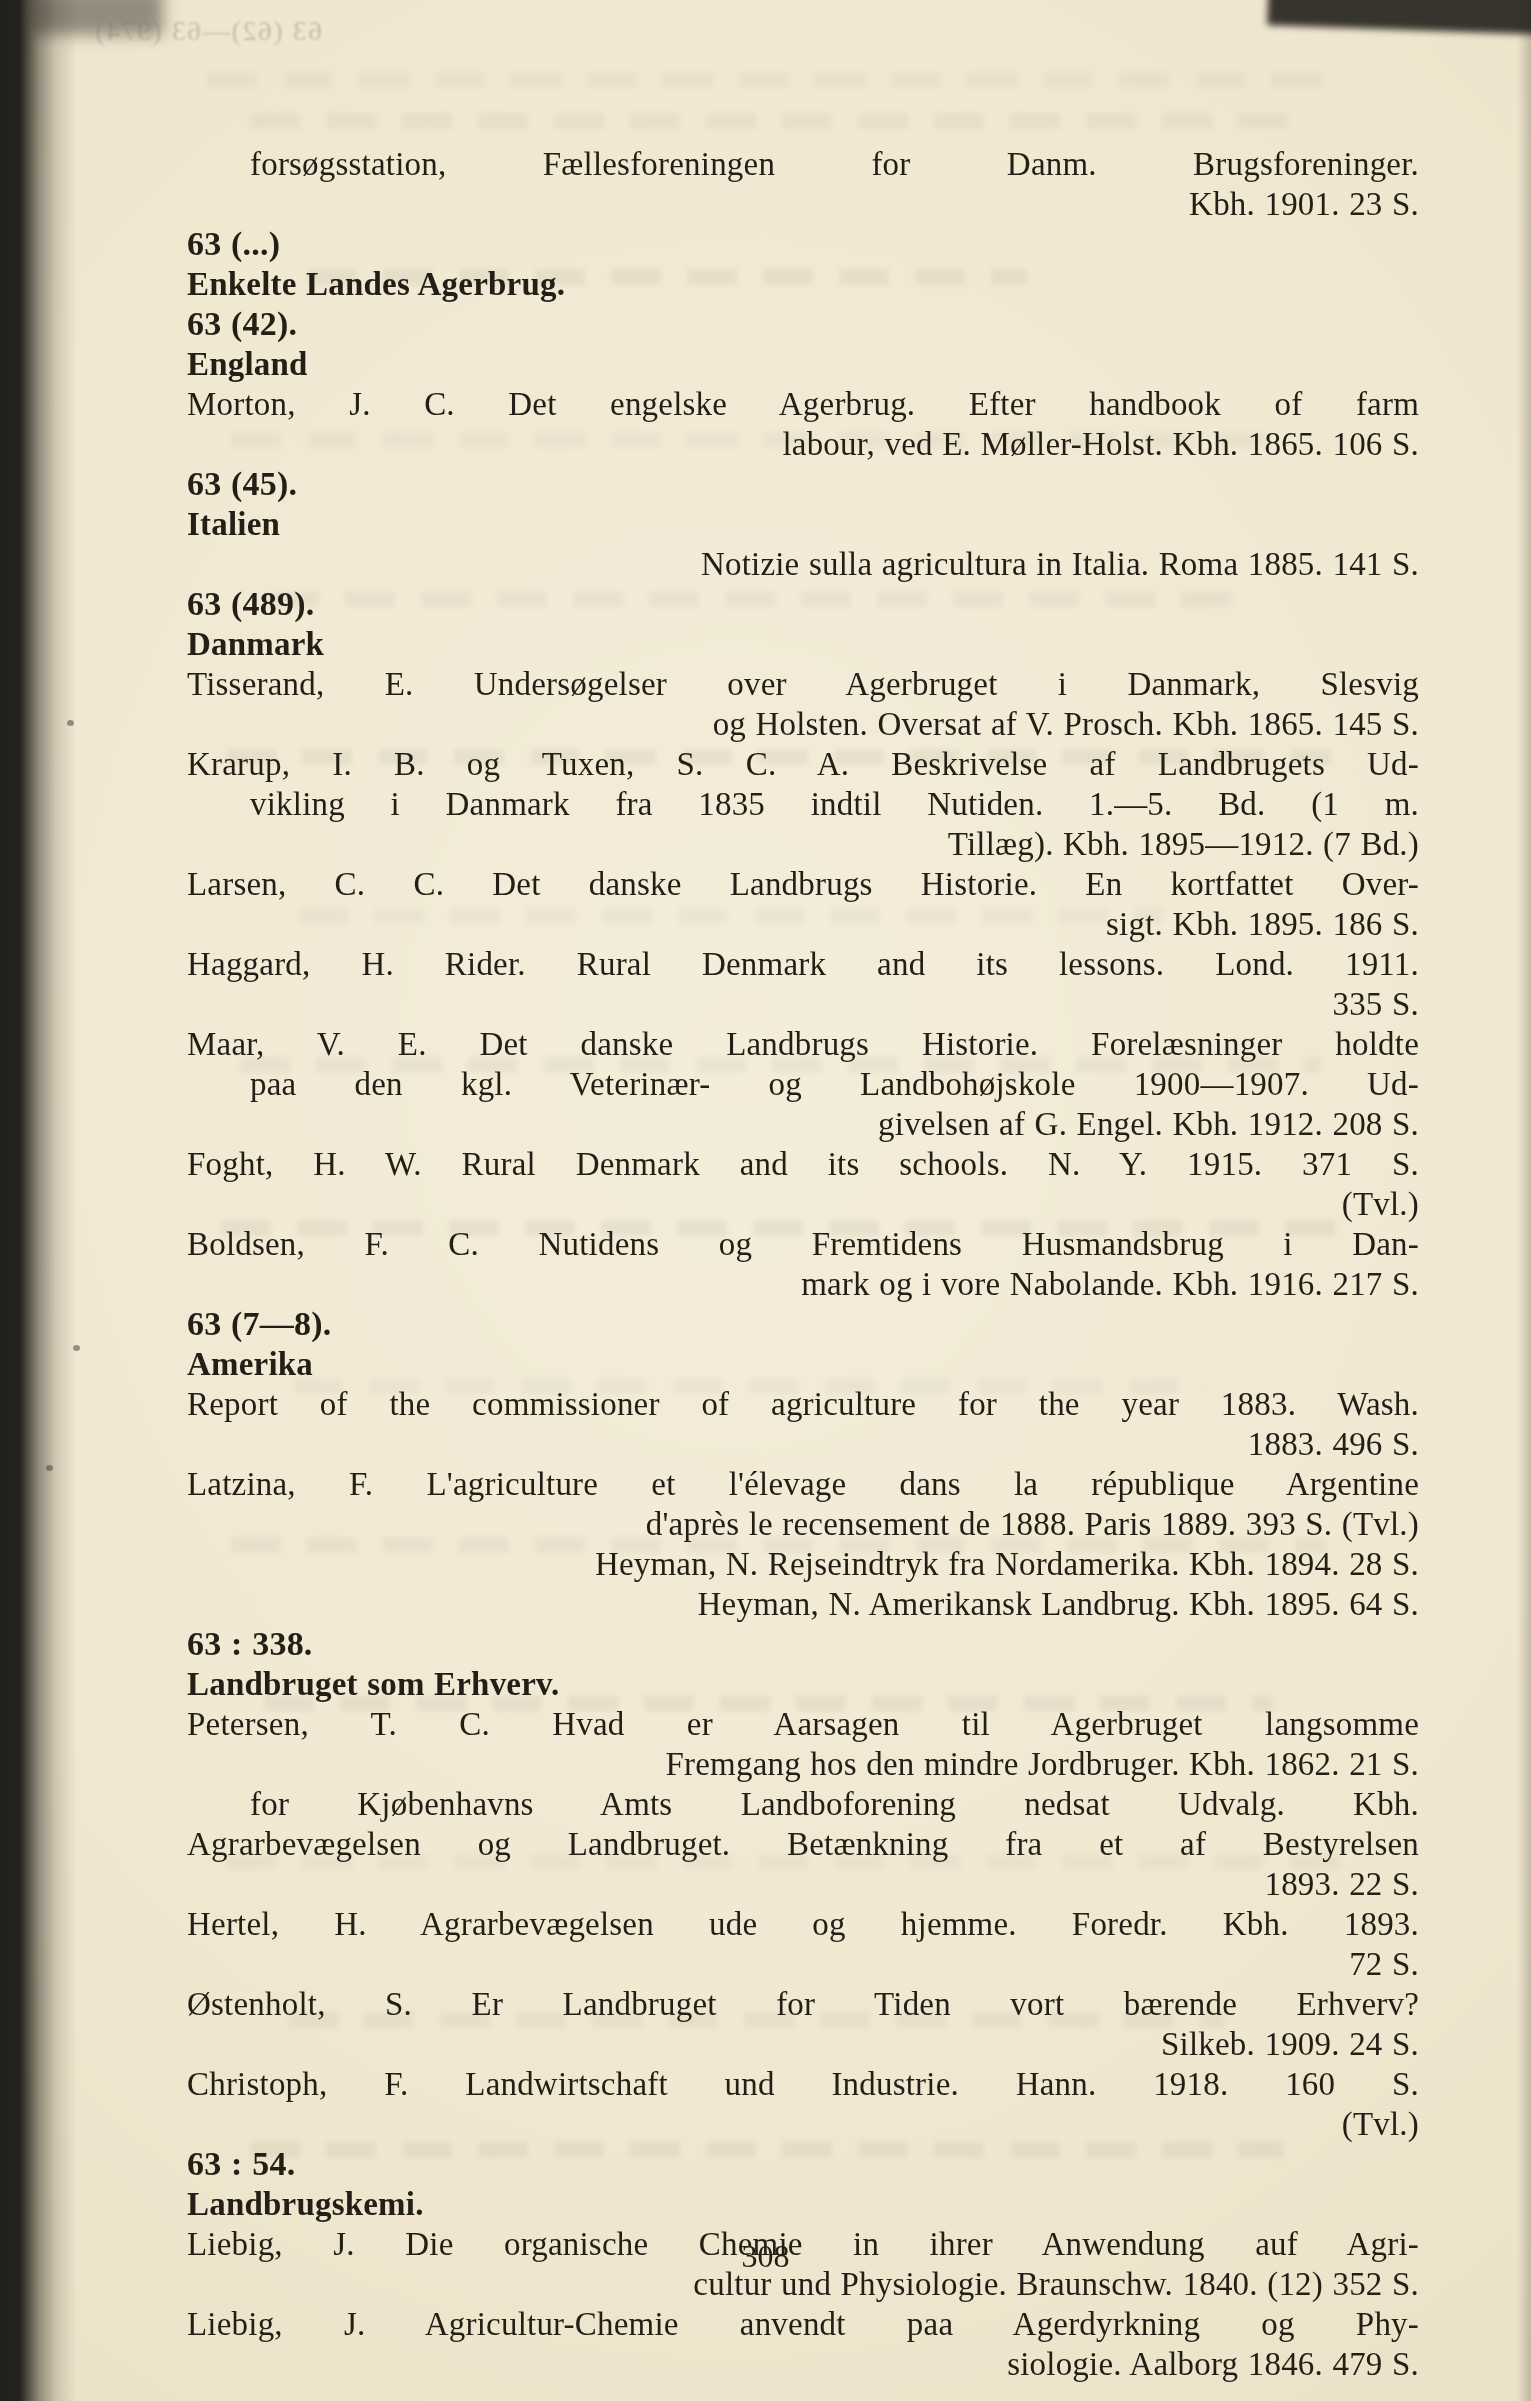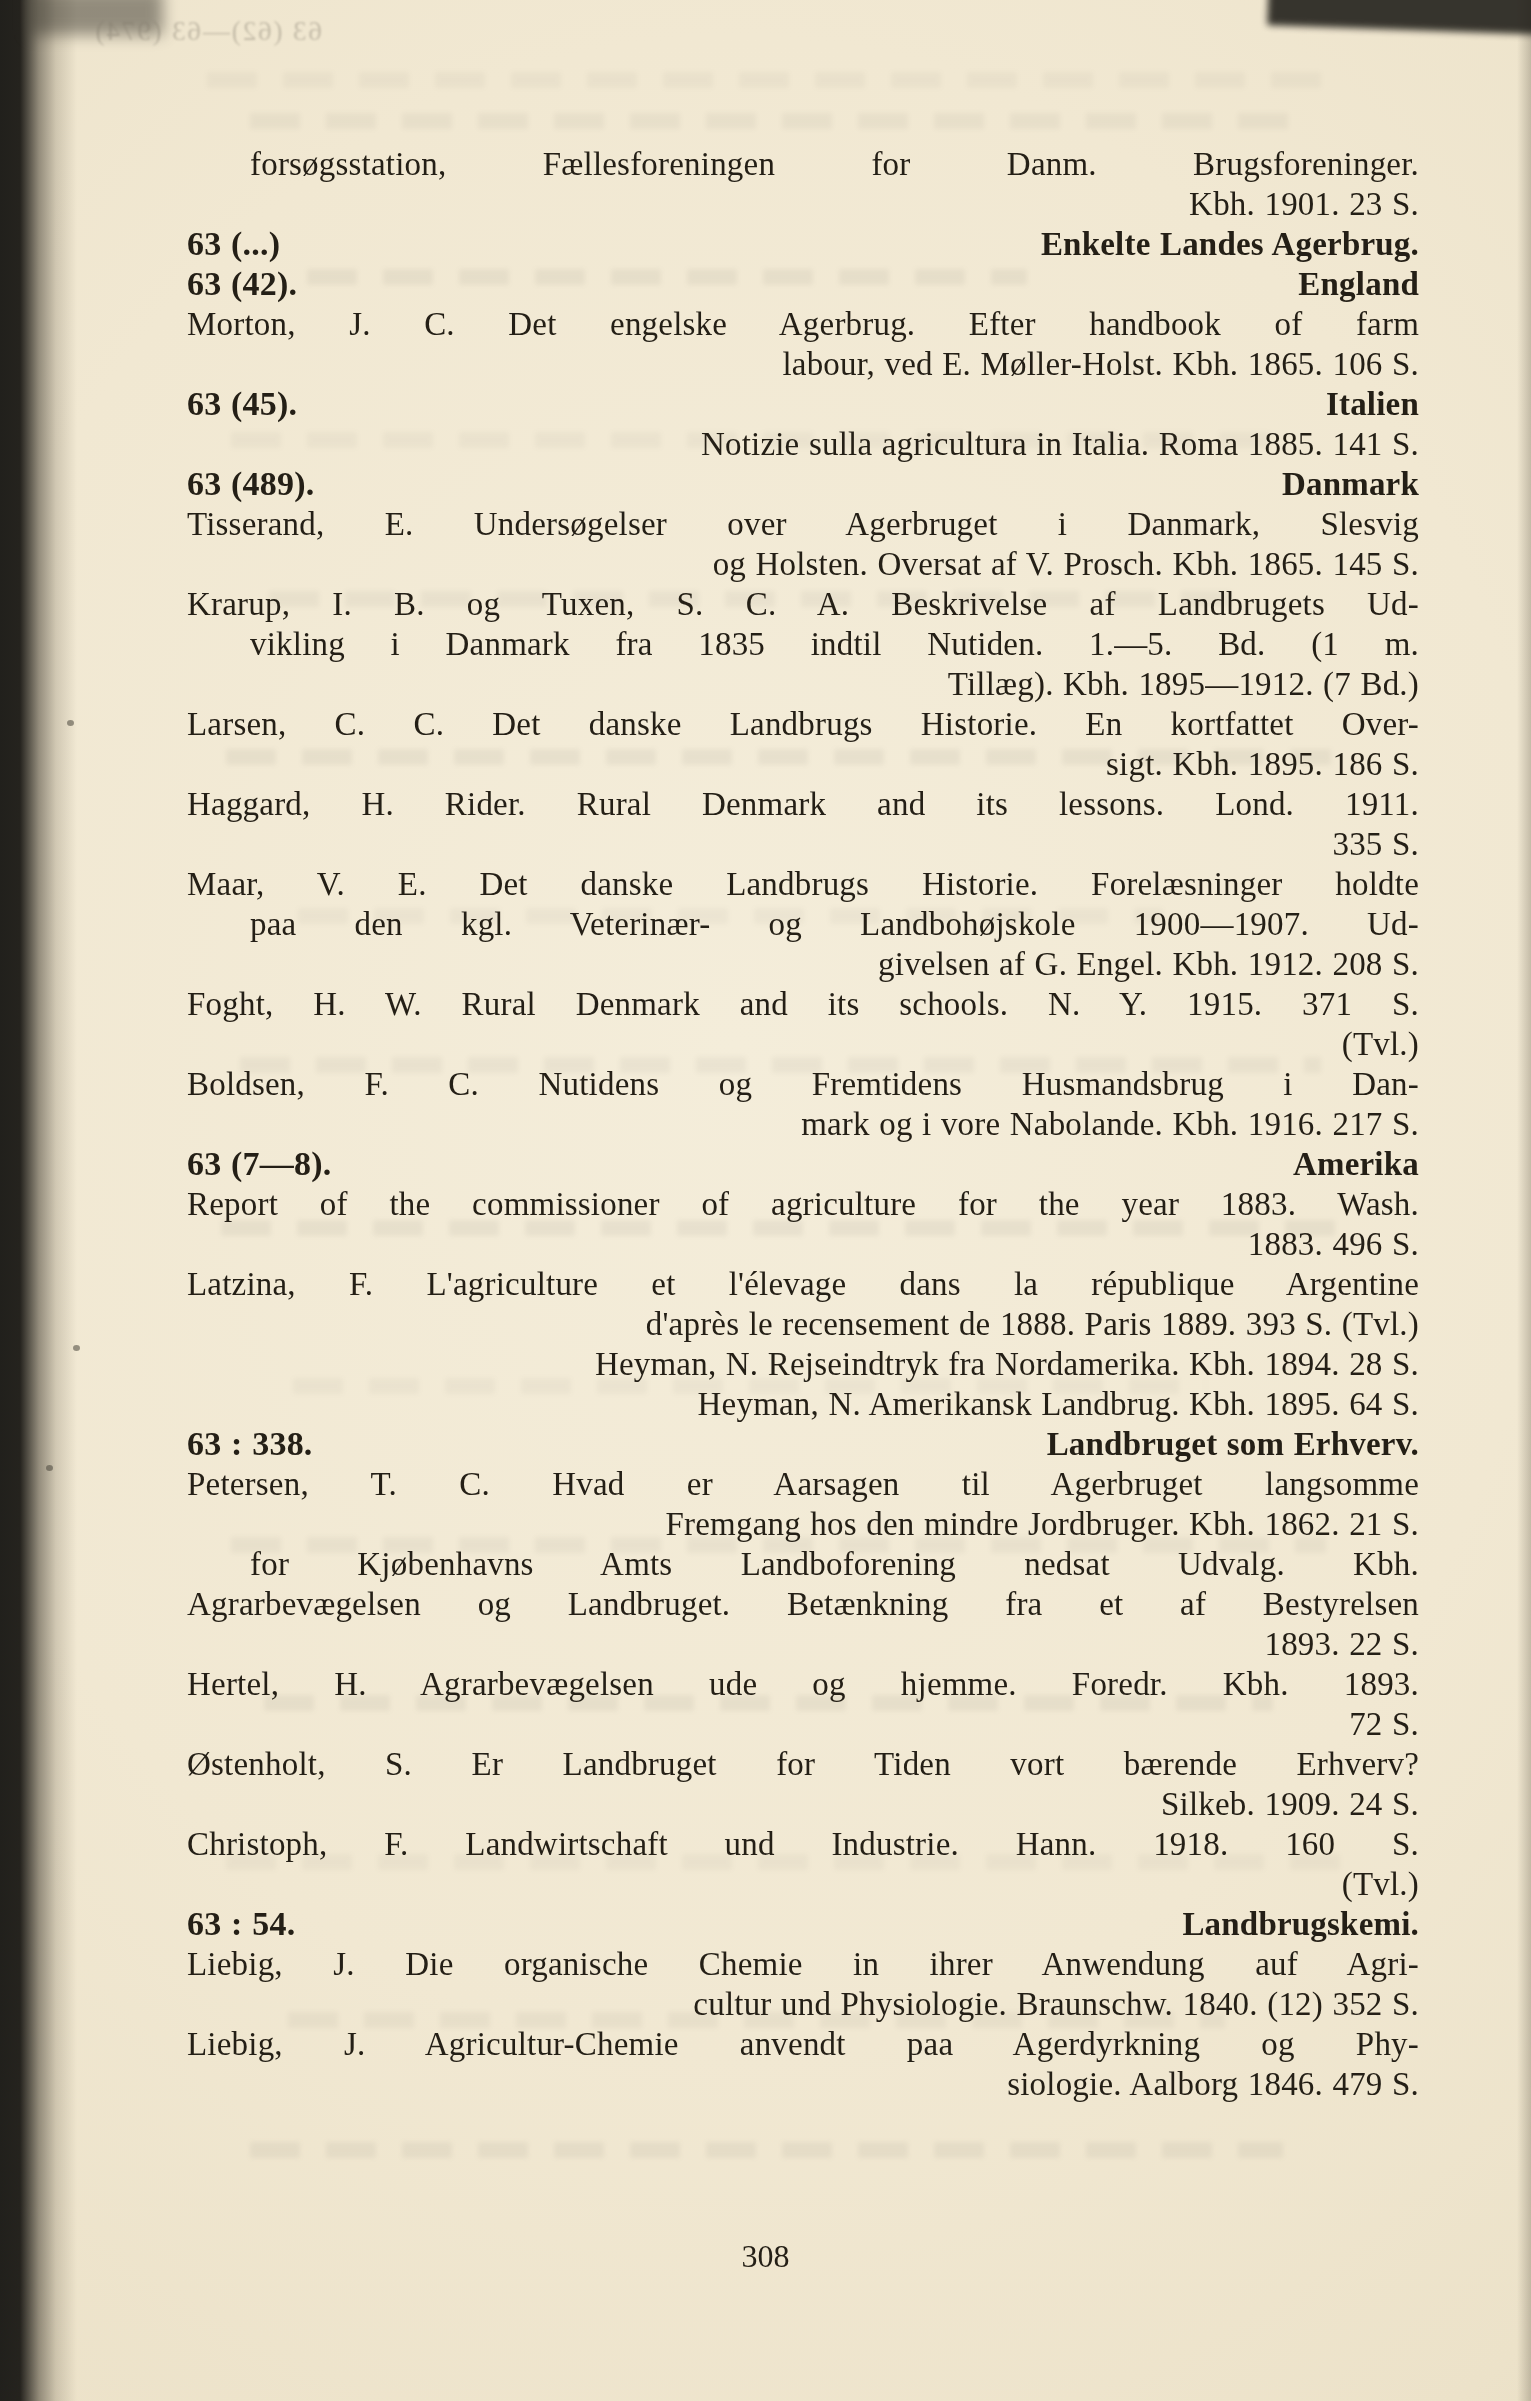--- a/index.html
+++ b/index.html
@@ -67,20 +67,21 @@
     letter-spacing: 0.2px;
     word-spacing: 1px;
   }
   .line { text-align: right; }
   .line.fill { text-align: justify; text-align-last: justify; }
   .line.ind { padding-left: 63px; }
   .bold { font-weight: normal; }
   .section-row {
     display: flex; justify-content: space-between; align-items: baseline;
     font-weight: bold;
+    flex-direction: column;
   }
   .section-number { font-size: 1.03em; }
   .section-heading { }
   .page-number {
     position: absolute; left: 0; top: 2238px; width: 100%;
     text-align: center; font-size: 32px; color: #241f16;
   }
 </style>
 </head>
 <body>

